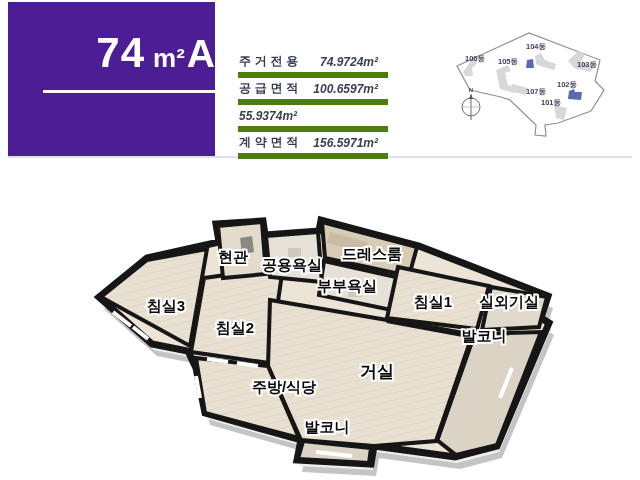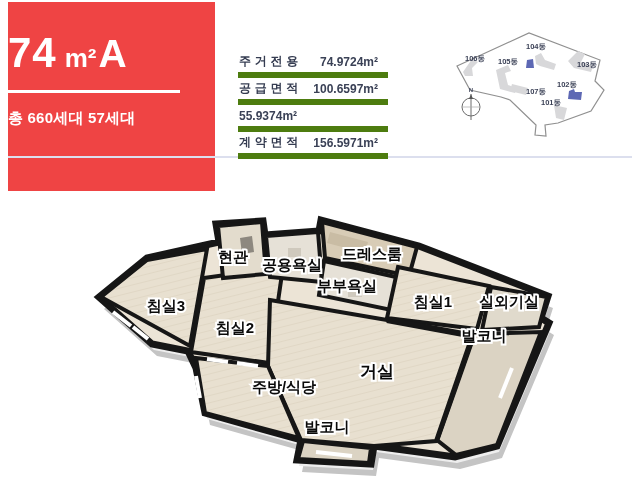--- a/index.html
+++ b/index.html
@@ -1,55 +1,54 @@
 <!DOCTYPE html>
 <html><head>
 <meta charset="utf-8">
 <style>
   html,body{margin:0;padding:0;background:#ffffff;}
   .page{position:relative;width:640px;height:480px;background:#ffffff;overflow:hidden;
         font-family:"Liberation Sans", sans-serif;}
   
-  .unit-panel{position:absolute;left:8px;top:2px;width:207px;height:189px;
-              background:#ef4444;display:flex;flex-direction:column;align-items:flex-start;}
+  .unit-panel{position:absolute;left:8px;top:2px;width:207px;height:155px;
+              background:#4c1d95;display:flex;flex-direction:column;align-items:flex-end;}
   .unit-title{margin-top:30px;color:#ffffff;font-weight:bold;display:flex;align-items:baseline;
               line-height:1;}
   .unit-title .num{font-size:42px;letter-spacing:1px;}
   .unit-title .unit{font-size:26px;margin-left:8px;}
   .unit-title .typ{font-size:39px;margin-left:2px;}
   .unit-divider{width:172px;height:3px;background:#ffffff;margin-top:16px;}
   .households{margin-top:16px;color:#ffffff;font-size:15px;font-weight:bold;letter-spacing:.2px;}
   .header-rule{position:absolute;left:8px;top:156px;width:624px;height:2px;background:#dcdfee;}
   
   .specs{position:absolute;left:238px;top:51px;width:150px;font-size:12px;color:#353c51;}
   .spec-row{display:flex;justify-content:space-between;align-items:center;
             padding:3px 10px 3px 1px;border-bottom:6px solid #4d7c0f;height:15px;}
   .spec-label{font-weight:bold;letter-spacing:.2px;white-space:nowrap;}
-  .spec-value{font-weight:600;color:#3a4156;white-space:nowrap;}
+  .spec-value{font-weight:600;color:#3a4156;white-space:nowrap;font-style:italic;}
   
   .siteplan{position:absolute;left:448px;top:28px;}
   .floorplan{position:absolute;left:0;top:0;}
   .bl-label{font-size:7.5px;font-weight:bold;fill:#3c4257;}
   .room-label{font-size:15px;font-weight:bold;fill:#0a0a0a;stroke:#ffffff;stroke-width:4px;
               paint-order:stroke;text-anchor:middle;}
   .room-label.big{font-size:17px;}
 </style>
 </head>
 <body>
 
 <div class="page">
 
   <div class="unit-panel">
     <div class="unit-title">
       <span class="num">74</span>
         <span class="unit">m²</span>
         <span class="typ">A</span>
     </div>
     <div class="unit-divider"></div>
-    <div class="households">총 660세대 57세대</div>
   </div>
 
   <div class="header-rule"></div>
 
   <div class="specs">
     <div class="spec-row">
       <span class="spec-label">주 거 전 용</span>
       <span class="spec-value">74.9724m²</span>
     </div>
     <div class="spec-row">

